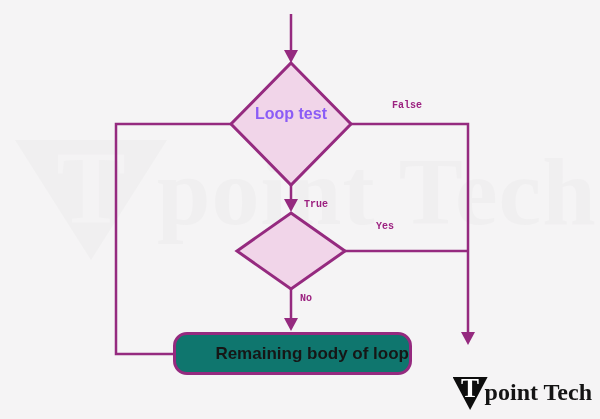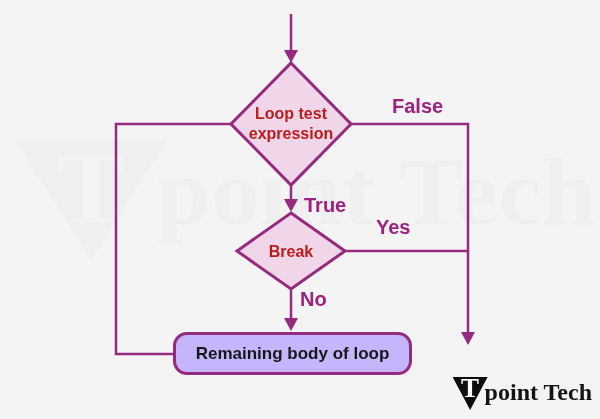--- a/index.html
+++ b/index.html
@@ -71,53 +71,54 @@
     fill: #f1d5e9;
     stroke: #952a7f;
     stroke-width: 3;
     stroke-linejoin: miter;
   }
 
   
   .node-label {
     position: absolute;
     z-index: 2;
-    color: #b91c1c;
+    color: #8b5cf6;
     font-weight: bold;
     font-size: 16px;
     line-height: 20px;
     text-align: center;
     user-select: none;
   }
   .edge-label {
     position: absolute;
     z-index: 2;
     color: #9c2180;
     font-weight: bold;
-    font-size: 20px;
+    font-size: 10px;
     line-height: 18px;
     white-space: nowrap;
     user-select: none;
+    font-family: Liberation Mono, monospace;
   }
 
   
   .process-box {
     position: absolute;
     left: 173px;
     top: 332px;
     width: 239px;
     height: 43px;
     box-sizing: border-box;
-    background: #c4b5fd;
+    background: #0f766e;
     border: 3px solid #952a7f;
     border-radius: 14px;
     z-index: 2;
     display: flex;
     align-items: center;
-    justify-content: center;
+    justify-content: flex-end;
   }
   .process-box span {
     color: #161616;
     font-weight: bold;
     font-size: 17px;
   }
 
   
   .logo {
     position: absolute;
@@ -185,24 +186,22 @@
     <polygon class="flow-head" points="284,318 298,318 291,331"></polygon>
 
     <polyline class="flow-line" points="173,354 116,354 116,124 231,124"></polyline>
 
     <polygon class="flow-shape" points="291,63 351,124 291,185 231,124"></polygon>
     <polygon class="flow-shape" points="291,213 345,251 291,289 237,251"></polygon>
   </svg>
 
   <div class="node-label" style="left:231px; top:104px; width:120px;">
     <div>Loop test</div>
-    <div>expression</div>
-  </div>
-
-  <div class="node-label" style="left:241px; top:242px; width:100px;">Break</div>
+  </div>
+
 
   <div class="process-box">
     <span>Remaining body of loop</span>
   </div>
 
   <div class="edge-label" style="left:392px; top:97px;">False</div>
   <div class="edge-label" style="left:304px; top:196px;">True</div>
   <div class="edge-label" style="left:376px; top:218px;">Yes</div>
   <div class="edge-label" style="left:300px; top:290px;">No</div>
 

